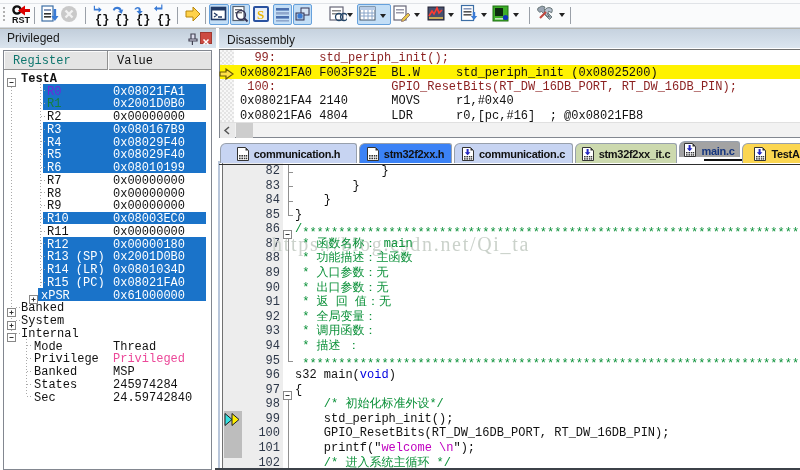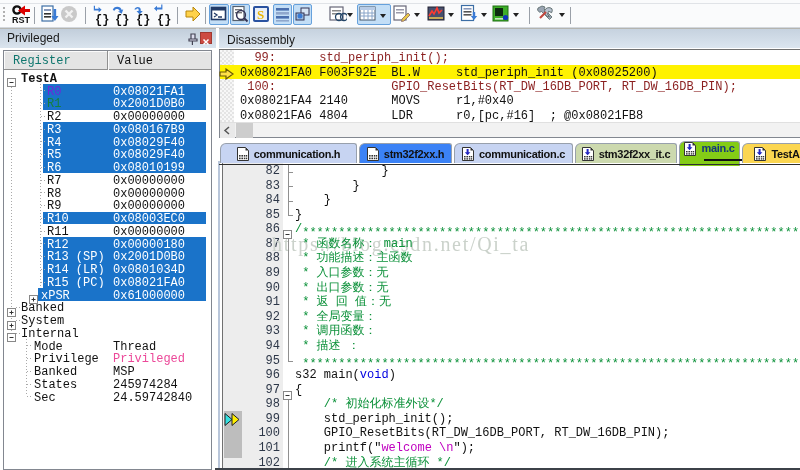--- a/index.html
+++ b/index.html
@@ -338,21 +338,21 @@
         <rect x="6.8" y="9" width="1.6" height="1.4"></rect>
         <rect x="2" y="11.2" width="1.6" height="1.4"></rect>
         <rect x="4.4" y="11.2" width="1.6" height="1.4"></rect>
         <rect x="6.8" y="11.2" width="1.6" height="1.4"></rect>
         <rect x="9" y="11.2" width="1.2" height="1.4"></rect>
         <rect x="9" y="9" width="1.2" height="1.4"></rect>
       </g>
     </svg>
     <span style="font-size:11px;letter-spacing:-0.3px;font-weight:bold;color:#111;white-space:nowrap;">stm32f2xx_it.c</span>
   </div>
-<div class="a" style="left:679px;top:141px;width:61px;height:25px;background:#84cc16;border:1px solid #98a0ac;border-bottom:none;border-radius:6px 3px 0 0;z-index:3;display:flex;align-items:flex-start;justify-content:center;overflow:hidden">
+<div class="a" style="left:679px;top:141px;width:61px;height:16px;background:#a3a3a3;border:1px solid #98a0ac;border-bottom:none;border-radius:6px 3px 0 0;z-index:3;display:flex;align-items:flex-end;justify-content:center;overflow:hidden">
     <svg width="12" height="14" style="margin:0 5px 0 0;flex:none">
       <path d="M0.5 0.5 h8 l3 3 v10 h-11 z" fill="#fff" stroke="#333"></path>
       <path d="M8.5 0.5 l3 3 h-3 z" fill="#333"></path>
       <path d="M4.6 2 h2 v3.2 h1.8 l-2.8 3 -2.8 -3 h1.8 z" fill="#2326c0"></path>
       <g fill="#333">
         <rect x="2" y="9" width="1.6" height="1.4"></rect>
         <rect x="4.4" y="9" width="1.6" height="1.4"></rect>
         <rect x="6.8" y="9" width="1.6" height="1.4"></rect>
         <rect x="2" y="11.2" width="1.6" height="1.4"></rect>
         <rect x="4.4" y="11.2" width="1.6" height="1.4"></rect>

